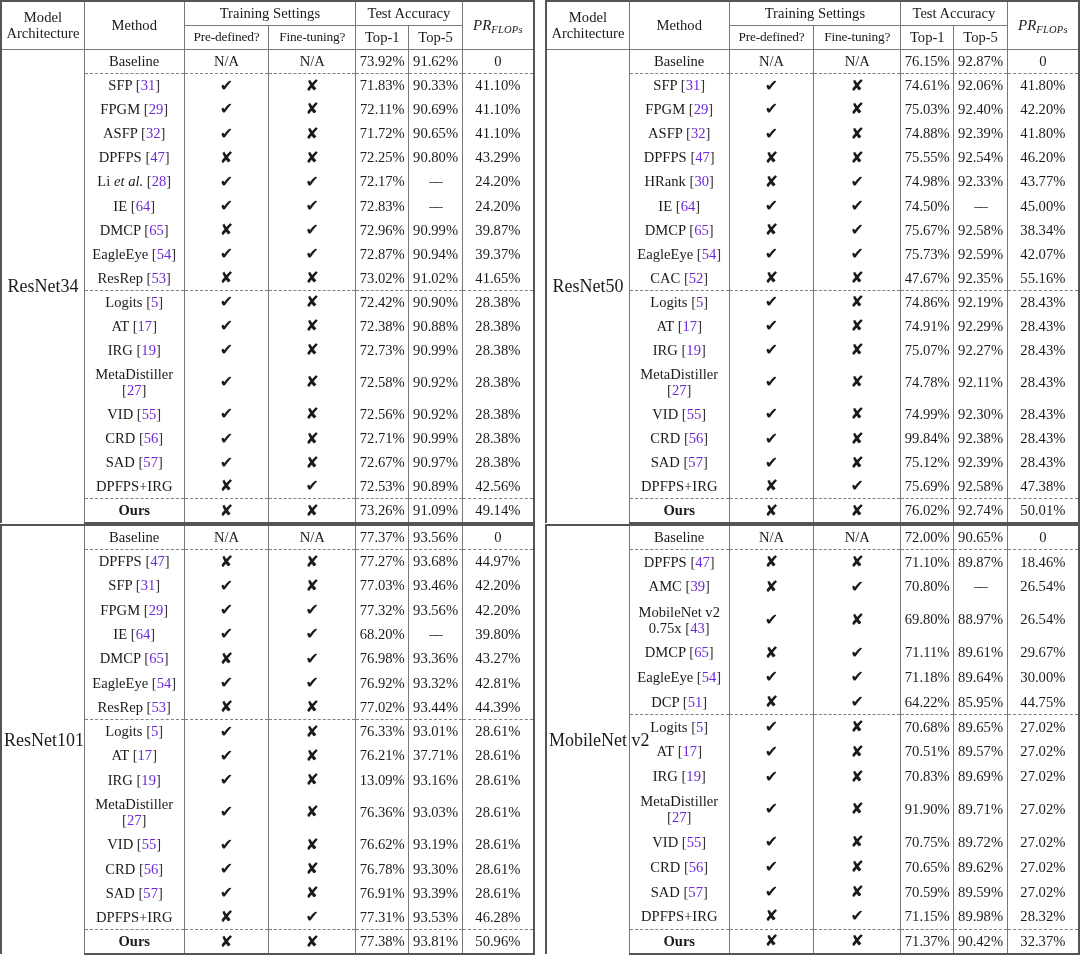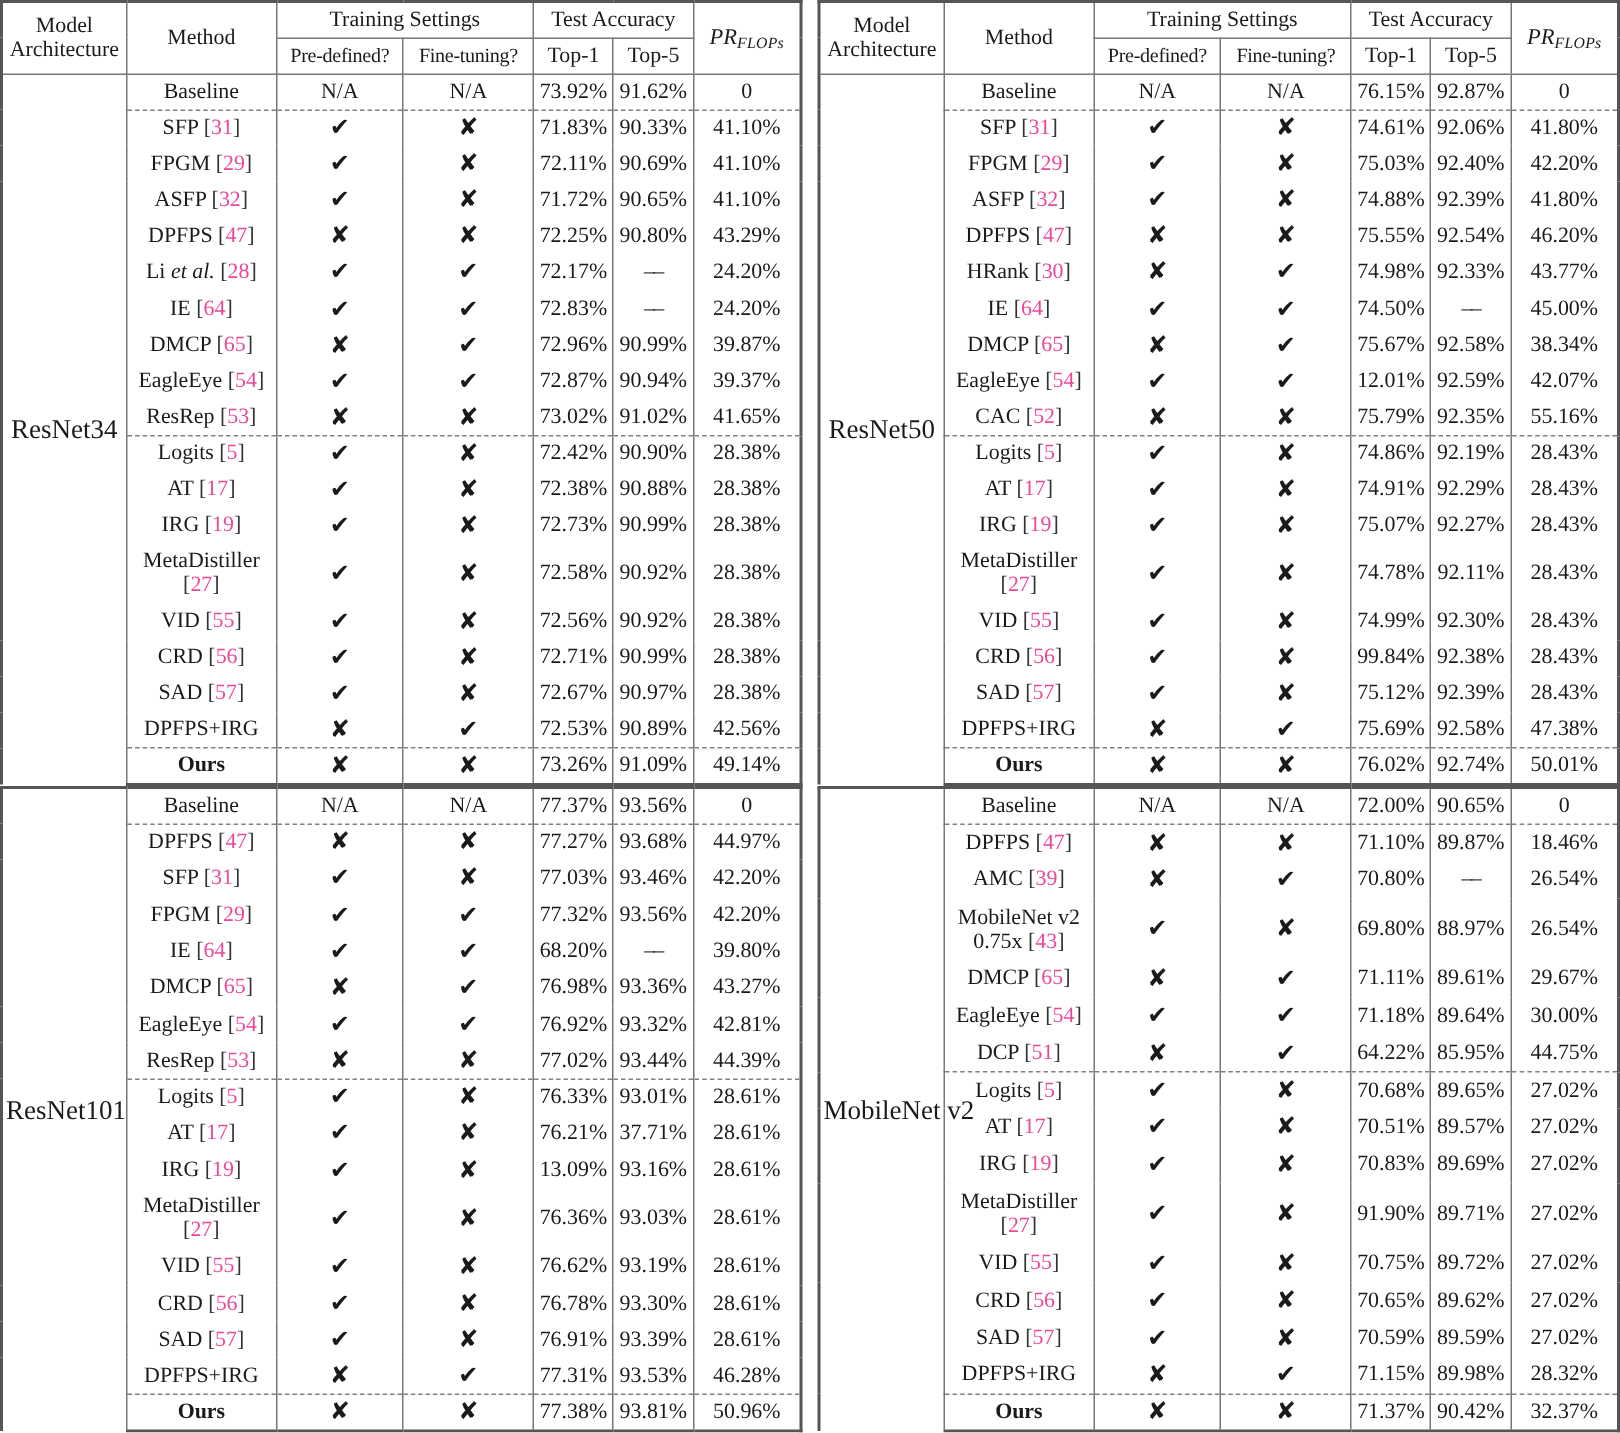--- a/index.html
+++ b/index.html
@@ -57,21 +57,21 @@
   
   col.c-arch{width:17.2%;}
   col.c-meth{width:20.6%;}
   col.c-pre{width:17.5%;}
   col.c-fine{width:17.9%;}
   col.c-t1{width:11.0%;}
   col.c-t5{width:11.0%;}
   col.c-pr{width:14.8%;}
 
   .mark{font-size:16px;font-family:"DejaVu Sans",sans-serif;line-height:1;font-weight:bold;}
-  .cite{color:#ec4899;}
+  .cite{color:#6d28d9;}
   .cite-b{color:#333;}
   .ital{font-style:italic;}
   .bold{font-weight:bold;}
   .meth{font-size:14.6px;}
   .meth-two{line-height:1.1;}
   .dash-val{letter-spacing:-1px;}
   .archlabel{font-size:18px;}
   .row-h{height:24.1px;}
   .row-h2{height:40px;}
 </style>
@@ -502,29 +502,29 @@
             <td class="br-s"><span class="mark">✘</span></td>
             <td class="br-s"><span class="mark">✔</span></td>
             <td class="br-s">75.67%</td>
             <td class="br-s">92.58%</td>
             <td class="frame-r">38.34%</td>
           </tr>
           <tr class="row-h">
             <td class="meth br-s"><span class="">EagleEye</span> <span class="cite-b">[</span><span class="cite">54</span><span class="cite-b">]</span></td>
             <td class="br-s"><span class="mark">✔</span></td>
             <td class="br-s"><span class="mark">✔</span></td>
-            <td class="br-s">12.01%</td>
+            <td class="br-s">75.73%</td>
             <td class="br-s">92.59%</td>
             <td class="frame-r">42.07%</td>
           </tr>
           <tr class="row-h">
             <td class="meth br-s bb-dash"><span class="">CAC</span> <span class="cite-b">[</span><span class="cite">52</span><span class="cite-b">]</span></td>
             <td class="br-s bb-dash"><span class="mark">✘</span></td>
             <td class="br-s bb-dash"><span class="mark">✘</span></td>
-            <td class="br-s bb-dash">75.79%</td>
+            <td class="br-s bb-dash">47.67%</td>
             <td class="br-s bb-dash">92.35%</td>
             <td class="frame-r bb-dash bold">55.16%</td>
           </tr>
           <tr class="row-h">
             <td class="meth br-s"><span class="">Logits</span> <span class="cite-b">[</span><span class="cite">5</span><span class="cite-b">]</span></td>
             <td class="br-s"><span class="mark">✔</span></td>
             <td class="br-s"><span class="mark">✘</span></td>
             <td class="br-s">74.86%</td>
             <td class="br-s">92.19%</td>
             <td class="frame-r">28.43%</td>

